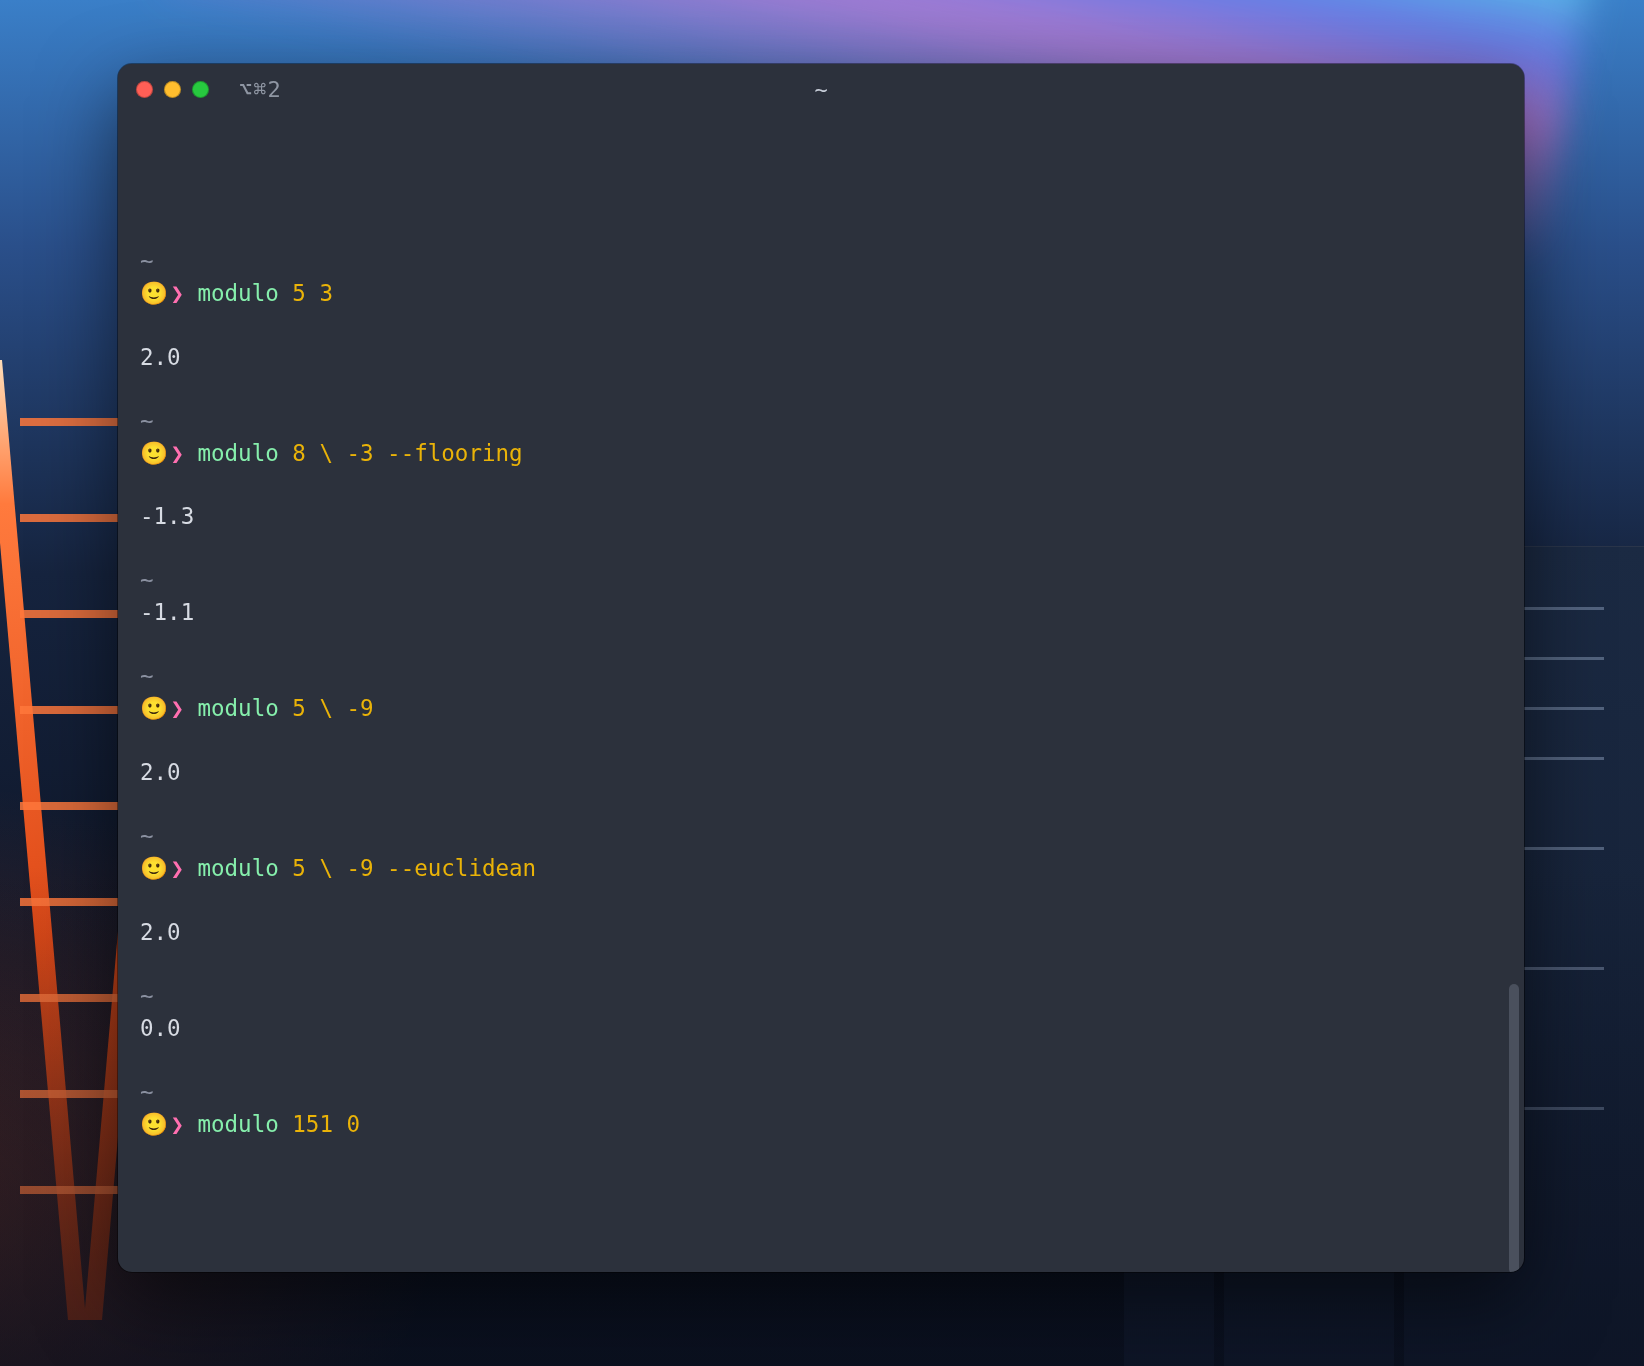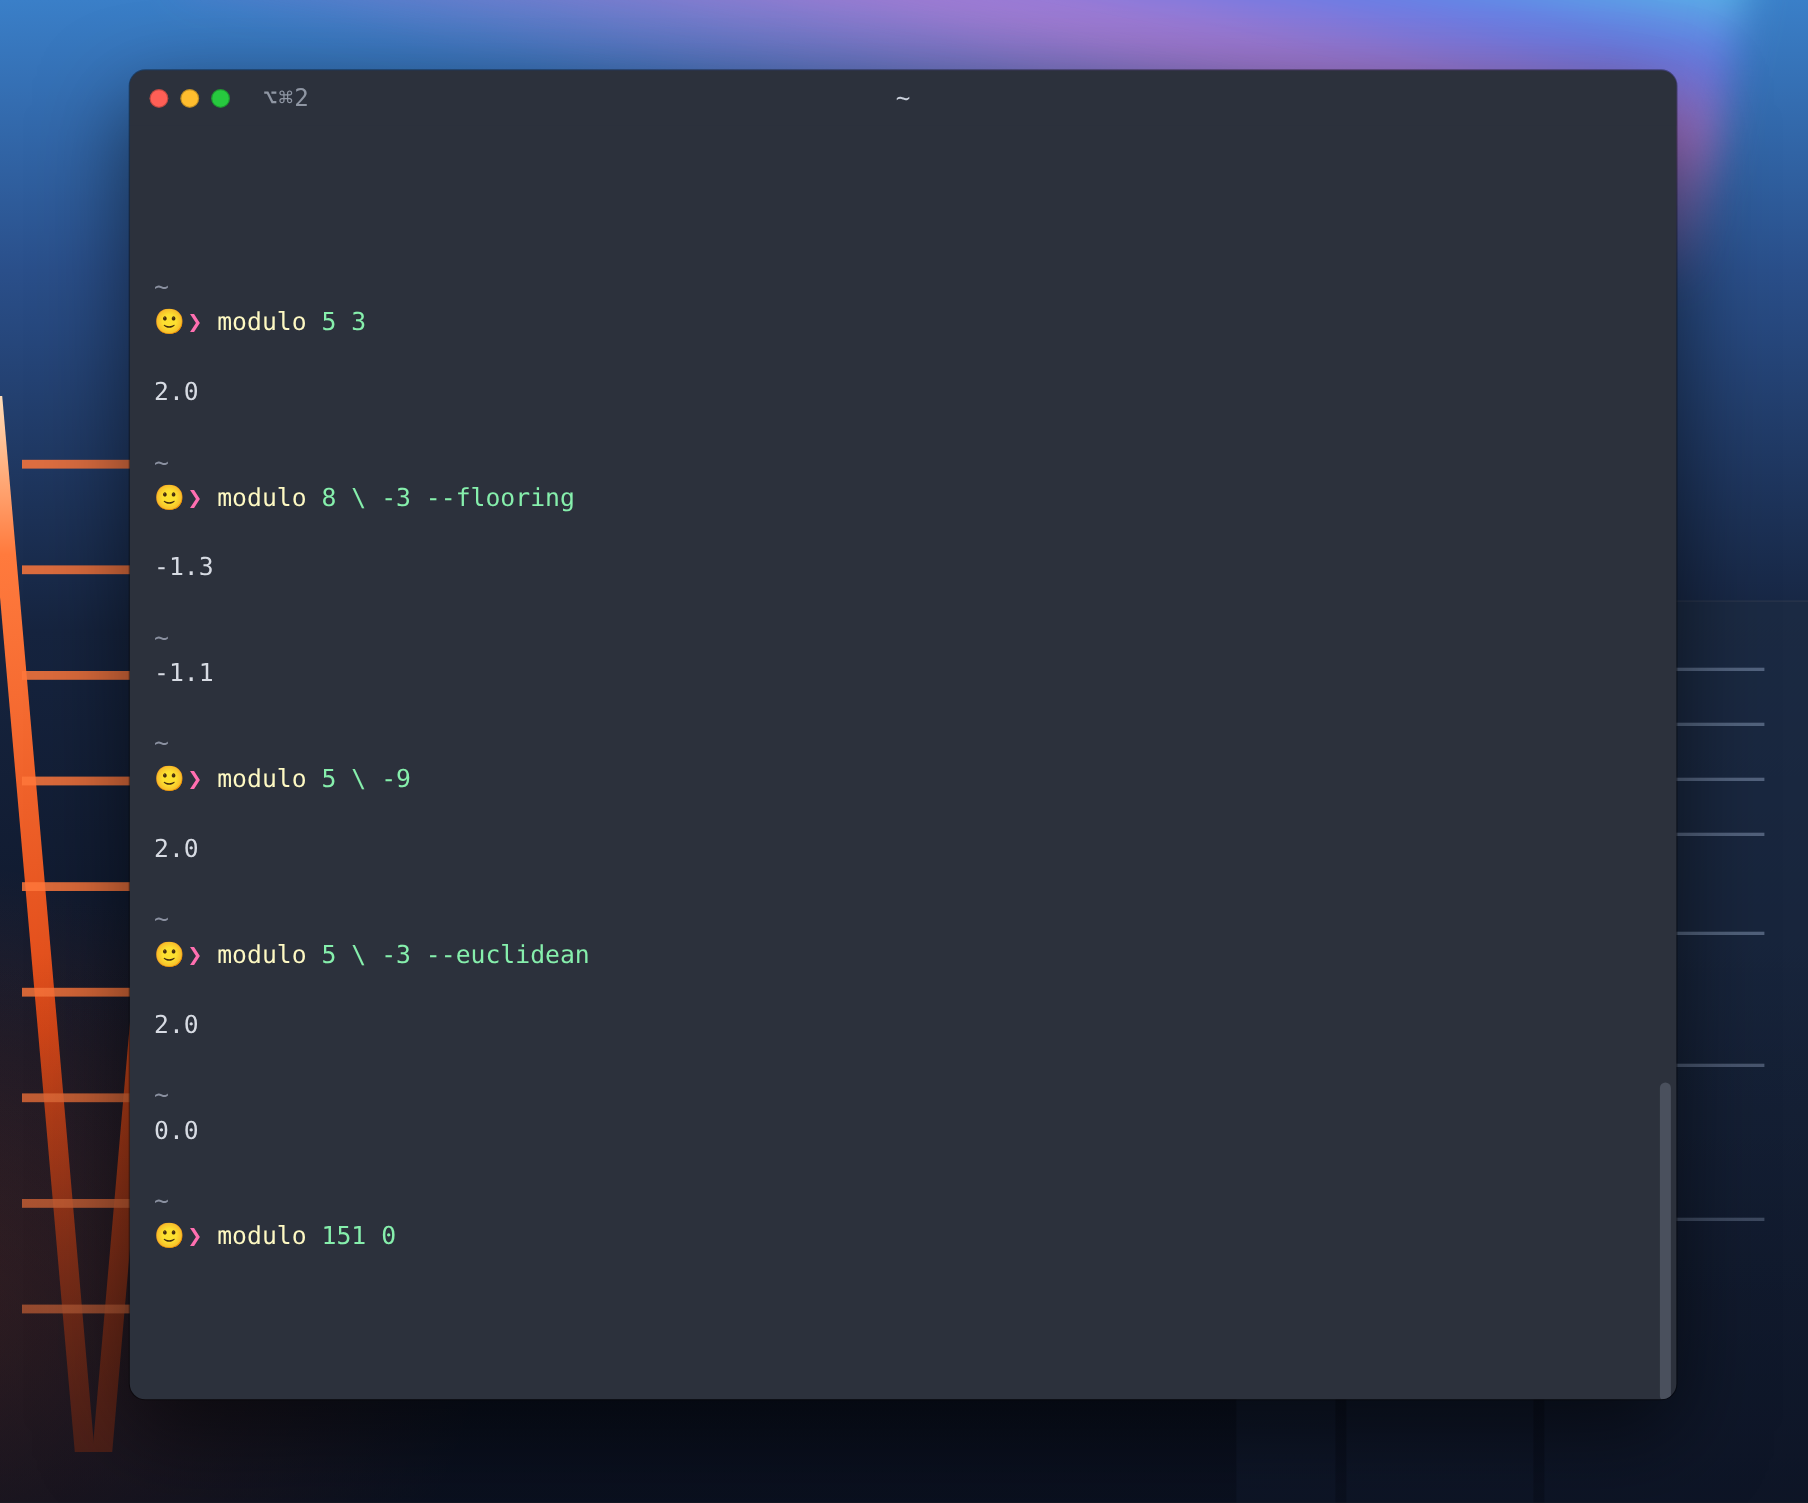--- a/index.html
+++ b/index.html
@@ -150,22 +150,22 @@
     white-space: pre;
     overflow: hidden;
     position: relative;
   }
 
   .block { margin-bottom: 32px; }
   .cwd { color: #8a90a0; }
   .promptline { display: block; }
   .face { display:inline-block; width: 1.35em; }
   .chev { color: #ff6fb0; font-weight: 700; }
-  .cmd { color: #fef9c3; }
-  .args { color: #86efac; text-align: right; }
+  .cmd { color: #86efac; }
+  .args { color: #eab308; text-align: right; }
   .out { color: #d7dbe3; }
 
   .scrollbar {
     position: absolute;
     right: 5px;
     top: 870px;
     width: 10px;
     height: 290px;
     background: #4a505d;
     border-radius: 5px;
@@ -224,21 +224,21 @@
   <div class="term-body" id="term-body">
     
     <div class="block"><span class="cwd">~</span>
 <span class="promptline"><span class="face">🙂</span><span class="chev">❯</span> <span class="cmd">modulo</span><span class="args"> 5 3</span></span>
 <span class="out">2.0</span></div><div class="block"><span class="cwd">~</span>
 <span class="promptline"><span class="face">🙂</span><span class="chev">❯</span> <span class="cmd">modulo</span><span class="args"> 8 \ -3 --flooring</span></span>
 <span class="out">-1.3</span></div><div class="block"><span class="cwd">~</span>
 <span class="out">-1.1</span></div><div class="block"><span class="cwd">~</span>
 <span class="promptline"><span class="face">🙂</span><span class="chev">❯</span> <span class="cmd">modulo</span><span class="args"> 5 \ -9</span></span>
 <span class="out">2.0</span></div><div class="block"><span class="cwd">~</span>
-<span class="promptline"><span class="face">🙂</span><span class="chev">❯</span> <span class="cmd">modulo</span><span class="args"> 5 \ -3 --euclidean</span></span>
+<span class="promptline"><span class="face">🙂</span><span class="chev">❯</span> <span class="cmd">modulo</span><span class="args"> 5 \ -9 --euclidean</span></span>
 <span class="out">2.0</span></div><div class="block"><span class="cwd">~</span>
 <span class="out">0.0</span></div><div class="block"><span class="cwd">~</span>
 <span class="promptline"><span class="face">🙂</span><span class="chev">❯</span> <span class="cmd">modulo</span><span class="args"> 151 0</span></span>
 
 
 </div><div class="scrollbar"></div>
   </div>
 
 </div>
 

